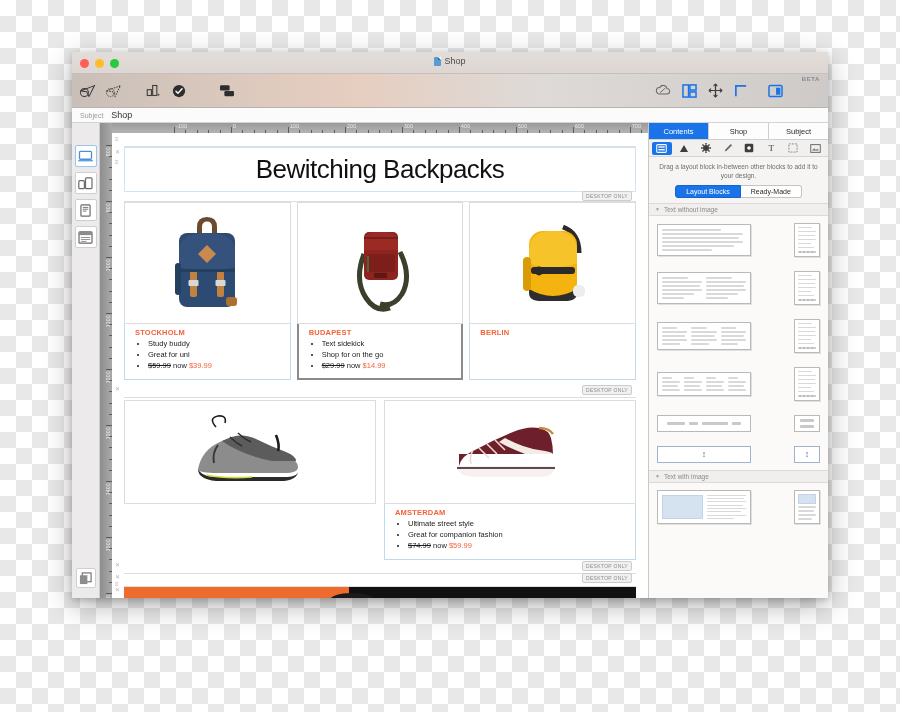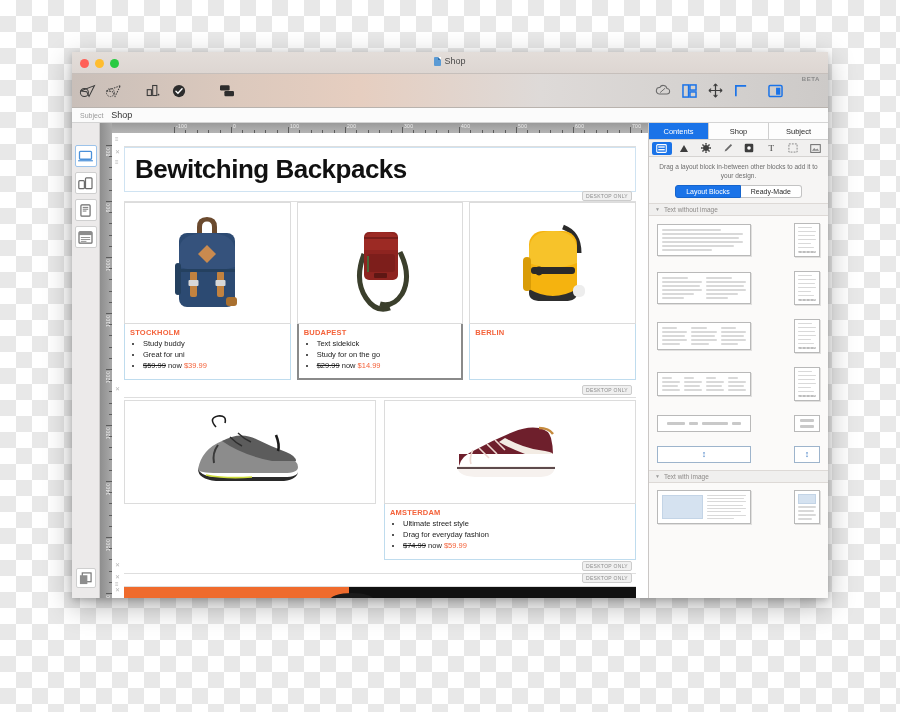--- a/index.html
+++ b/index.html
@@ -158,35 +158,35 @@
   .sep-row {
     border-bottom: 1px solid #dedede; position: relative; height: 14px;
   }
 
   
   #headline-block {
     margin: 0 12px 0 12px; border: 1px solid #cfe3f2;
     padding: 6px 10px; position: relative;
   }
   #headline {
-    font-size: 26px; font-weight: bold; color: #111;
-    letter-spacing: -.5px;
+    font-size: 26px; font-weight: normal; color: #111;
+    text-align: center; letter-spacing: -.5px;
   }
 
   
   .prod-grid { display: flex; gap: 6px; padding: 0 12px; }
   .prod-card { flex: 1; display: flex; flex-direction: column; }
   .prod-img-box {
     border: 1px solid #dcdcdc; background: #fff;
     height: 122px; display: flex; align-items: center; justify-content: center;
     overflow: hidden;
   }
   .prod-txt-box {
     border: 1px solid #bfdcee; border-top: none; background: #fff;
-    padding: 4px 5px 5px 5px; min-height: 56px;
+    padding: 4px 5px 5px 10px; min-height: 56px;
   }
   .prod-txt-box.sel { border: 2px solid #8a8a8a; border-top: none; }
   .prod-city {
     font-size: 7.5px; font-weight: bold; color: #f4623a;
     letter-spacing: .2px; margin-bottom: 2px;
   }
   .prod-list { list-style: disc; margin-left: 13px; }
   .prod-list li { font-size: 7.5px; color: #1c1c1c; line-height: 1.45; }
   .old-price { text-decoration: line-through; }
   .new-price { color: #f4623a; }
@@ -599,21 +599,21 @@
                   <rect x="25" y="44" width="28" height="18" rx="3" fill="#7d1e1b"></rect>
                   <path d="M26 46 v16" stroke="#3f7a3f" stroke-width="1.6"></path>
                   <rect x="32" y="63" width="13" height="5" rx="1" fill="#5e1714"></rect>
                   <path d="M22 28 h34" stroke="#6d1a17" stroke-width="1.4"></path>
                 </svg>
               </div>
               <div class="prod-txt-box sel">
                 <div class="prod-city">BUDAPEST</div>
                 <ul class="prod-list">
                   <li>Text sidekick</li>
-                  <li>Study for on the go</li>
+                  <li>Shop for on the go</li>
                   <li>
                     <span class="old-price">$29.99</span>
                     <span>now</span>
                     <span class="new-price">$14.99</span>
                   </li>
                 </ul>
               </div>
             </div>
 
             <div class="prod-card">
@@ -665,21 +665,21 @@
                   <path d="M14 48 h98 q0 10-14 11 h-66 q-18-1-18-11 z" fill="#f6f1ee"></path>
                   <path d="M14 50 h98" stroke="#2a1216" stroke-width="1.4"></path>
                   <path d="M36 30 q6 6 10 10 M44 26 q6 6 10 10 M52 22 q6 6 10 10" stroke="#efd9d2" stroke-width="1.6" fill="none"></path>
                   <path d="M30 32 q-4 8 -2 14" stroke="#efd9d2" stroke-width="1.6" fill="none"></path>
                 </svg>
               </div>
               <div class="prod-txt-box">
                 <div class="prod-city">AMSTERDAM</div>
                 <ul class="prod-list">
                   <li>Ultimate street style</li>
-                  <li>Drag for everyday fashion</li>
+                  <li>Great for companion fashion</li>
                   <li>
                     <span class="old-price">$74.99</span>
                     <span>now</span>
                     <span class="new-price">$59.99</span>
                   </li>
                 </ul>
               </div>
             </div>
           </div>
 

